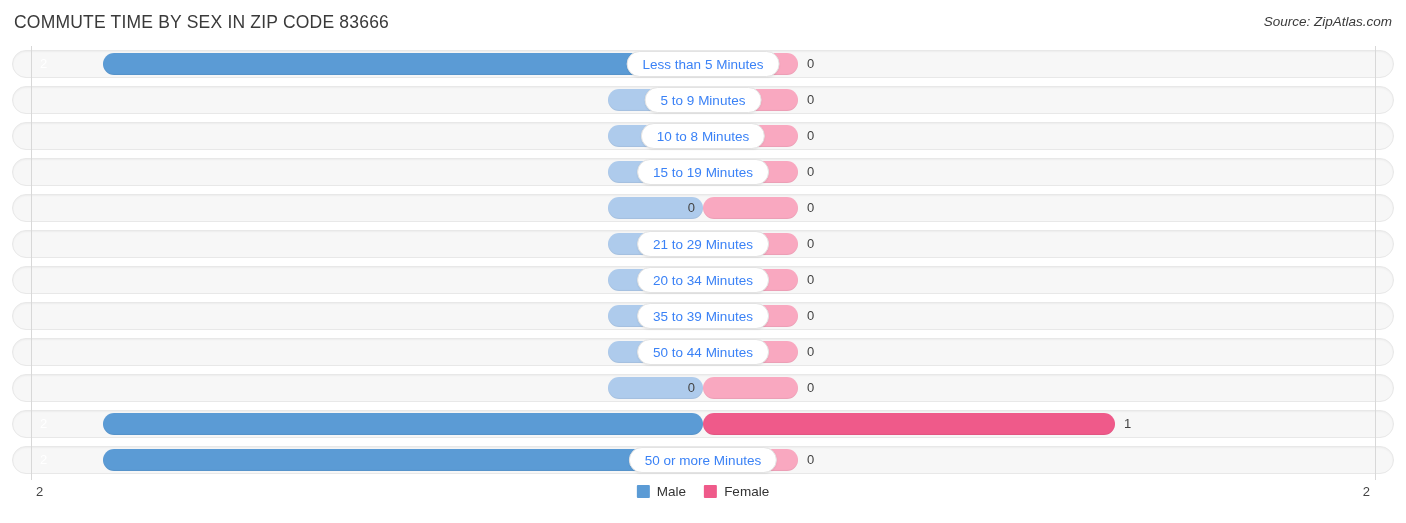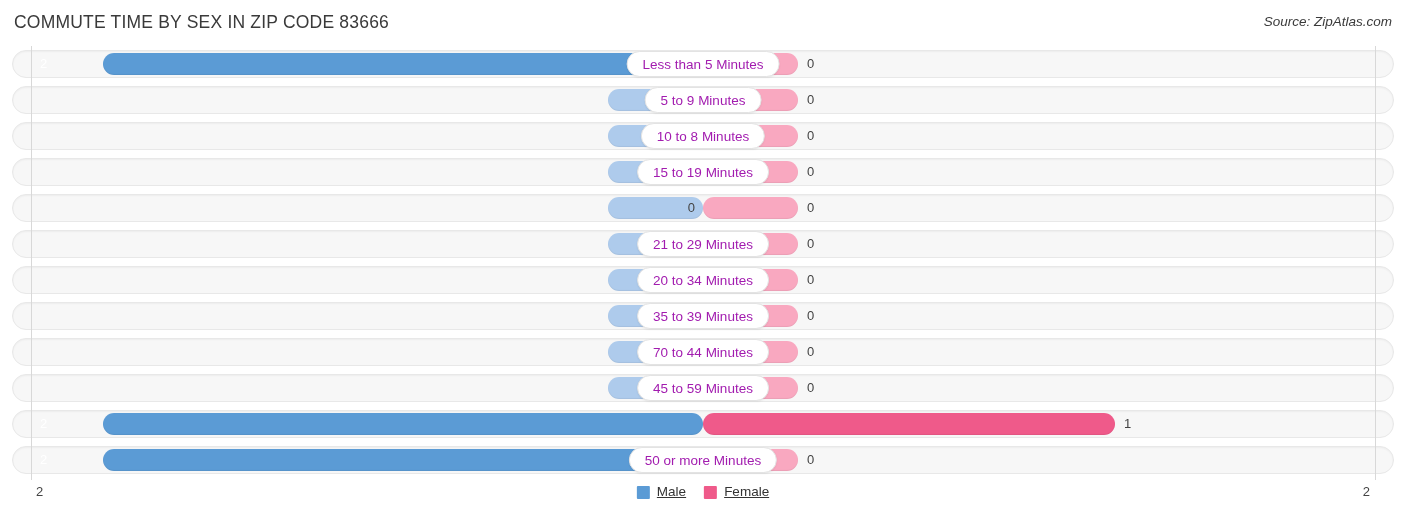--- a/index.html
+++ b/index.html
@@ -131,21 +131,21 @@
     left: 50%;
     transform: translateX(-50%);
     top: 5px;
     height: 26px;
     line-height: 26px;
     padding: 0 15px;
     background: #ffffff;
     border: 1px solid #e3e3e3;
     border-radius: 13px;
     font-size: 13.5px;
-    color: #a21caf;
+    color: #3b82f6;
     white-space: nowrap;
     z-index: 5;
     box-shadow: 0 1px 2px rgba(0,0,0,0.06);
   }
 
   
   .footer {
     position: relative;
     height: 36px;
   }
@@ -162,25 +162,24 @@
     position: absolute;
     left: 50%;
     transform: translateX(-50%);
     top: 4px;
     display: flex;
     align-items: center;
     gap: 18px;
   }
   .legend-item {
     display: flex;
-    align-items: flex-end;
+    align-items: center;
     gap: 7px;
     font-size: 13.5px;
     color: #333333;
-    text-decoration: underline;
   }
   .swatch {
     width: 13px;
     height: 13px;
     border-radius: 1px;
     display: inline-block;
   }
 </style>
 </head>
 <body>
@@ -256,29 +255,28 @@
         <div class="value male-val">0</div>
         <div class="value female-val" style="left: calc(50% + 95px); padding-left: 9px;">0</div>
         <div class="cat-pill">35 to 39 Minutes</div>
       </div>
       <div class="row">
         <div class="track"></div>
         <div class="bar male zero" style="width: 95px;"></div>
         <div class="bar female zero" style="width: 95px;"></div>
         <div class="value male-val">0</div>
         <div class="value female-val" style="left: calc(50% + 95px); padding-left: 9px;">0</div>
-        <div class="cat-pill">70 to 44 Minutes</div>
-      </div>
-      <div class="row">
-        <div class="track"></div>
-        <div class="bar male zero" style="width: 95px;"></div>
-        <div class="bar female zero" style="width: 95px;"></div>
-        <div class="value male-val">0</div>
-        <div class="value female-val" style="left: calc(50% + 95px); padding-left: 9px;">0</div>
-        <div class="cat-pill">45 to 59 Minutes</div>
+        <div class="cat-pill">50 to 44 Minutes</div>
+      </div>
+      <div class="row">
+        <div class="track"></div>
+        <div class="bar male zero" style="width: 95px;"></div>
+        <div class="bar female zero" style="width: 95px;"></div>
+        <div class="value male-val">0</div>
+        <div class="value female-val" style="left: calc(50% + 95px); padding-left: 9px;">0</div>
       </div>
       <div class="row">
         <div class="track"></div>
         <div class="bar male" style="width: 600px;"></div>
         <div class="bar female" style="width: 412px;"></div>
         <div class="value male-val inside" style="left: 40px;">2</div>
         <div class="value female-val" style="left: calc(50% + 412px); padding-left: 9px;">1</div>
       </div>
       <div class="row">
         <div class="track"></div>

